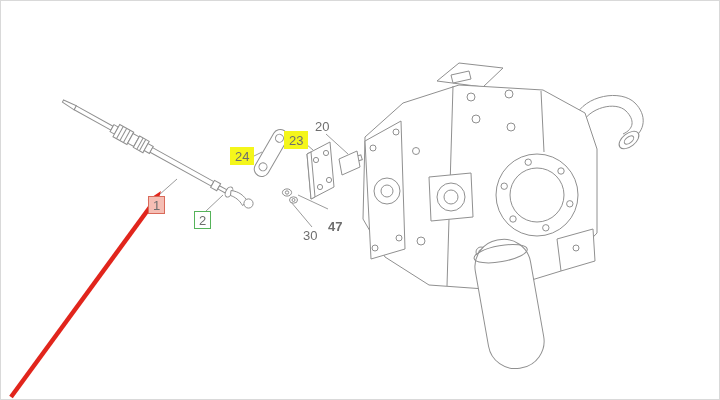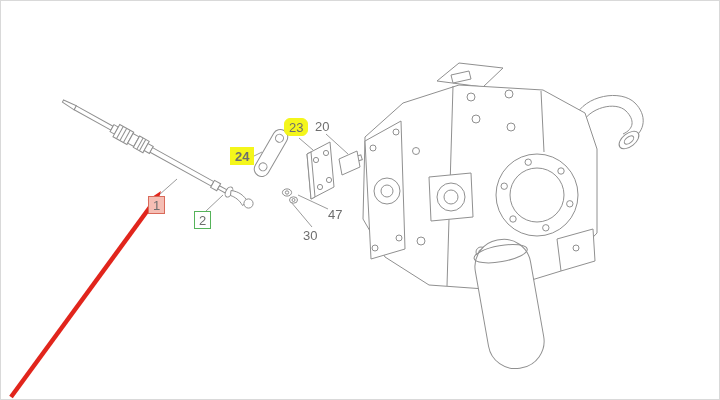--- a/index.html
+++ b/index.html
@@ -159,18 +159,18 @@
     </g>
 
     <g>
       <line class="arrow-line" x1="10" y1="396" x2="152" y2="202"></line>
       <polygon class="arrow-head" points="160,190 155.6,205.4 146.7,198.9"></polygon>
     </g>
   </svg>
 
   <div class="callout red" style="left:147px; top:195px;">1</div>
   <div class="callout green" style="left:193px; top:210px;">2</div>
-  <div class="callout yellow" style="left:229px; top:146px;font-weight:bold;">24</div>
-  <div class="callout yellow" style="left:283px; top:117px;border-radius:6px;">23</div>
+  <div class="callout yellow" style="left:229px; top:146px;">24</div>
+  <div class="callout yellow" style="left:283px; top:130px;">23</div>
   <div class="callout plain" style="left:310px; top:116px;">20</div>
-  <div class="callout plain" style="left:323px; top:204px;">47</div>
+  <div class="callout plain" style="left:323px; top:216px;font-weight:bold;">47</div>
   <div class="callout plain" style="left:298px; top:225px;">30</div>
 </div>
 
 </body></html>

